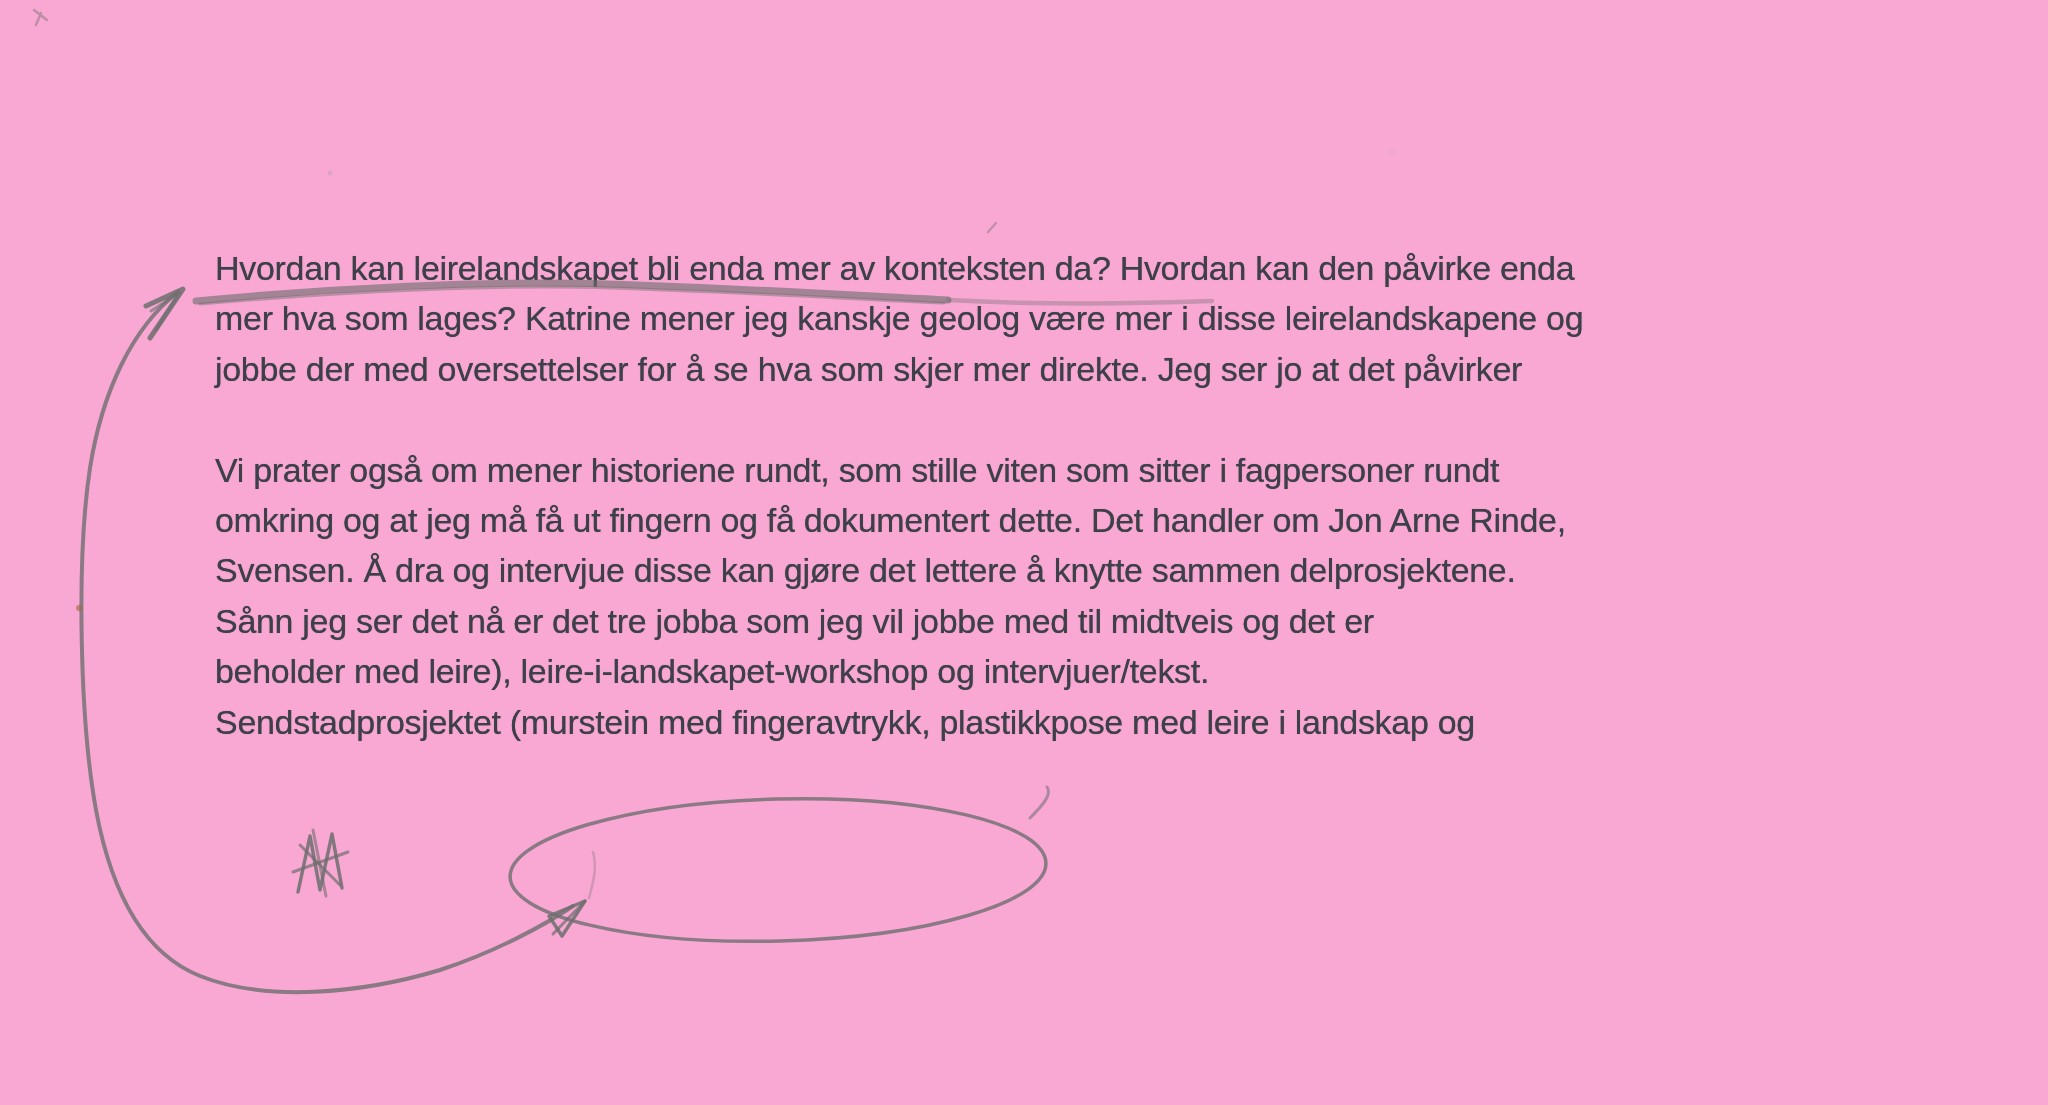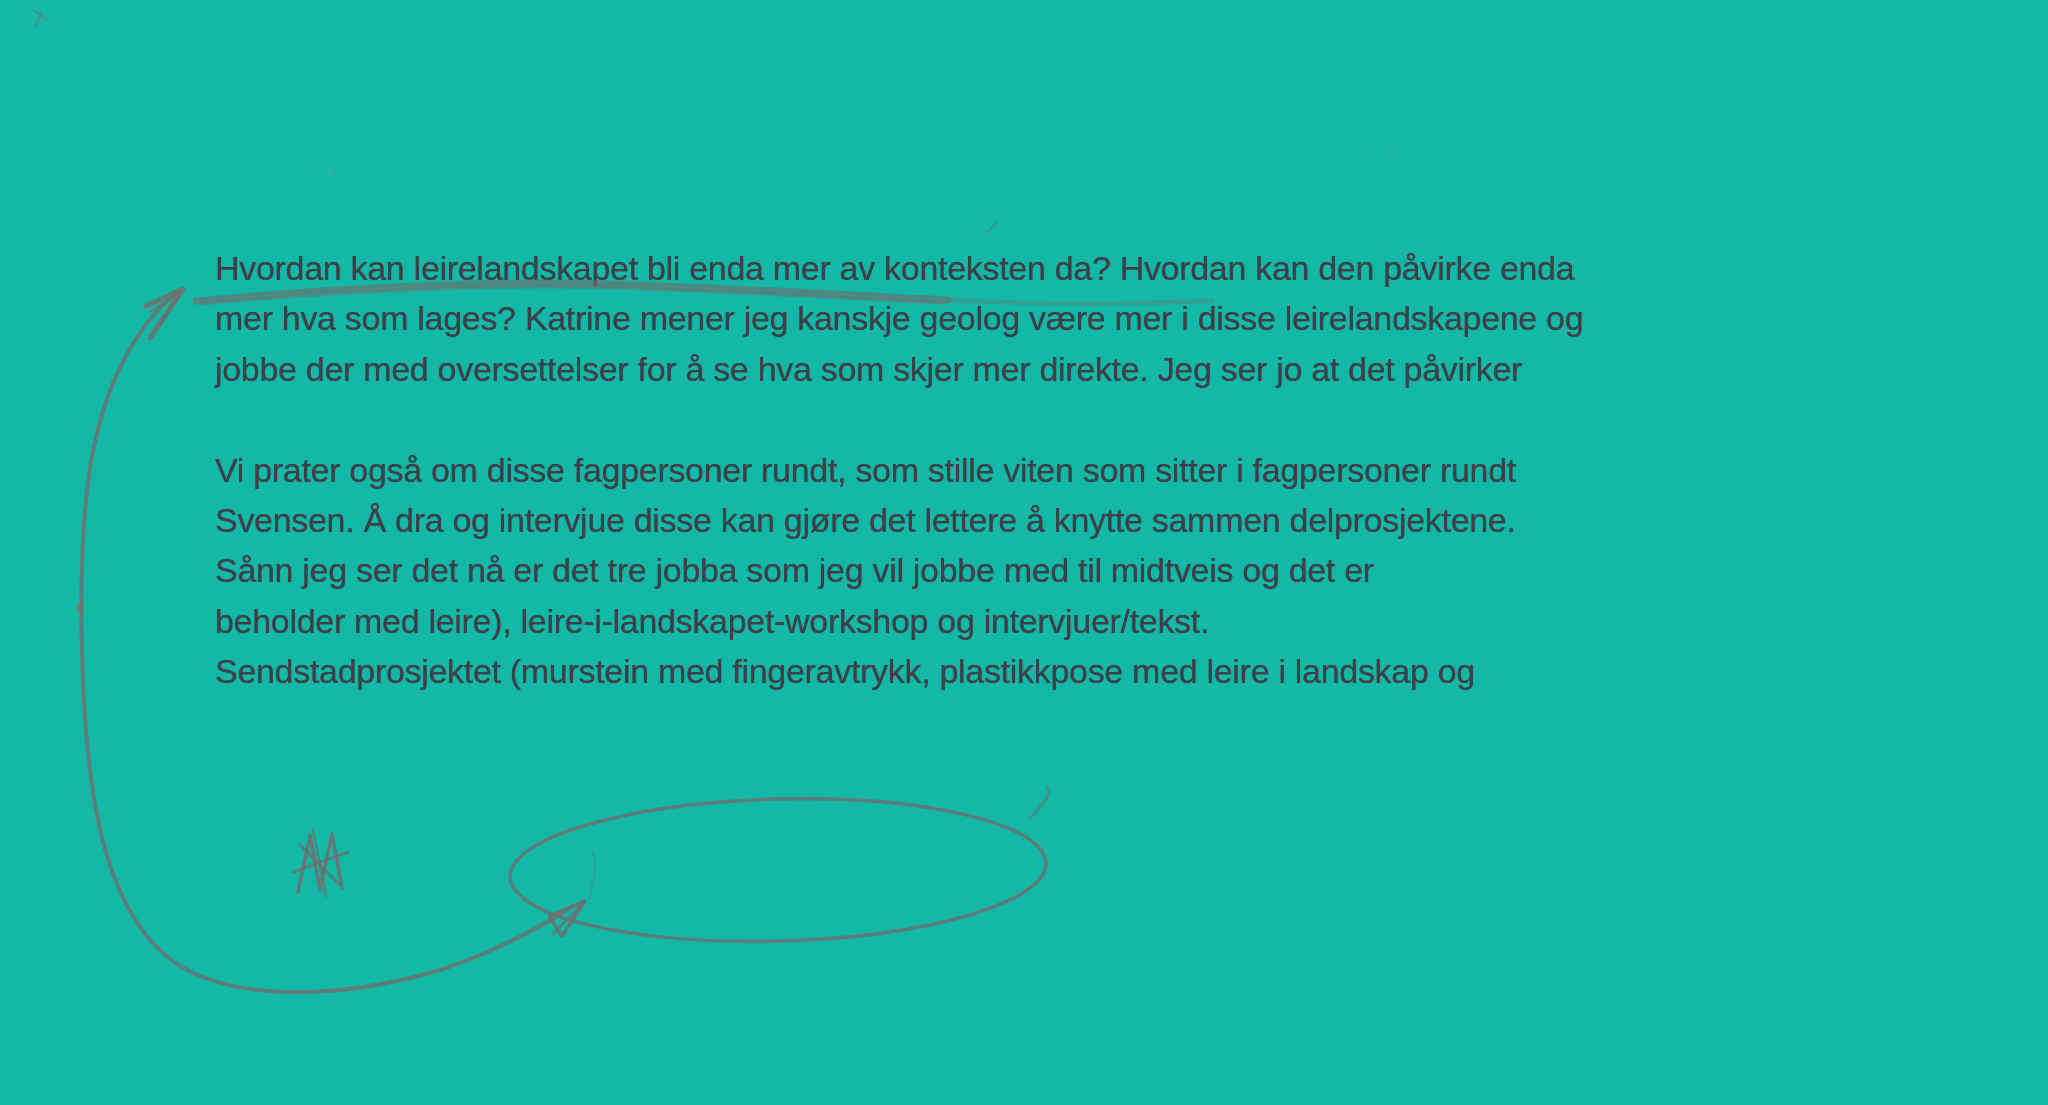--- a/index.html
+++ b/index.html
@@ -1,20 +1,20 @@
 <!DOCTYPE html>
 <html><head>
 <meta charset="utf-8">
 <style>
   html, body { margin: 0; padding: 0; background: #e8e8e8; }
   .page {
     position: relative;
     width: 2048px;
     height: 1105px;
-    background: #14b8a6;
+    background: #f9a8d4;
     overflow: hidden;
     font-family: "Liberation Sans", "DejaVu Sans", sans-serif;
   }
   .textblock {
     position: absolute;
     left: 215px;
     top: 243px;
     width: 1620px;
     color: #3d4049;
     font-size: 34px;
@@ -43,21 +43,22 @@
 
 <div class="page">
 
   <div class="textblock">
     <div class="para">
       <div class="line">Hvordan kan leirelandskapet bli enda mer av konteksten da? Hvordan kan den påvirke enda</div>
       <div class="line">mer hva som lages? Katrine mener jeg kanskje geolog være mer i disse leirelandskapene og</div>
       <div class="line">jobbe der med oversettelser for å se hva som skjer mer direkte. Jeg ser jo at det påvirker</div>
     </div>
     <div class="para">
-      <div class="line">Vi prater også om disse fagpersoner rundt, som stille viten som sitter i fagpersoner rundt</div>
+      <div class="line">Vi prater også om mener historiene rundt, som stille viten som sitter i fagpersoner rundt</div>
+      <div class="line">omkring og at jeg må få ut fingern og få dokumentert dette. Det handler om Jon Arne Rinde,</div>
       <div class="line">Svensen. Å dra og intervjue disse kan gjøre det lettere å knytte sammen delprosjektene.</div>
       <div class="line">Sånn jeg ser det nå er det tre jobba som jeg vil jobbe med til midtveis og det er</div>
       <div class="line">beholder med leire), leire-i-landskapet-workshop og intervjuer/tekst.</div>
       <div class="line">Sendstadprosjektet (murstein med fingeravtrykk, plastikkpose med leire i landskap og</div>
     </div>
   </div>
 
   <svg class="annotations" viewBox="0 0 2048 1105">
 
     <g>

